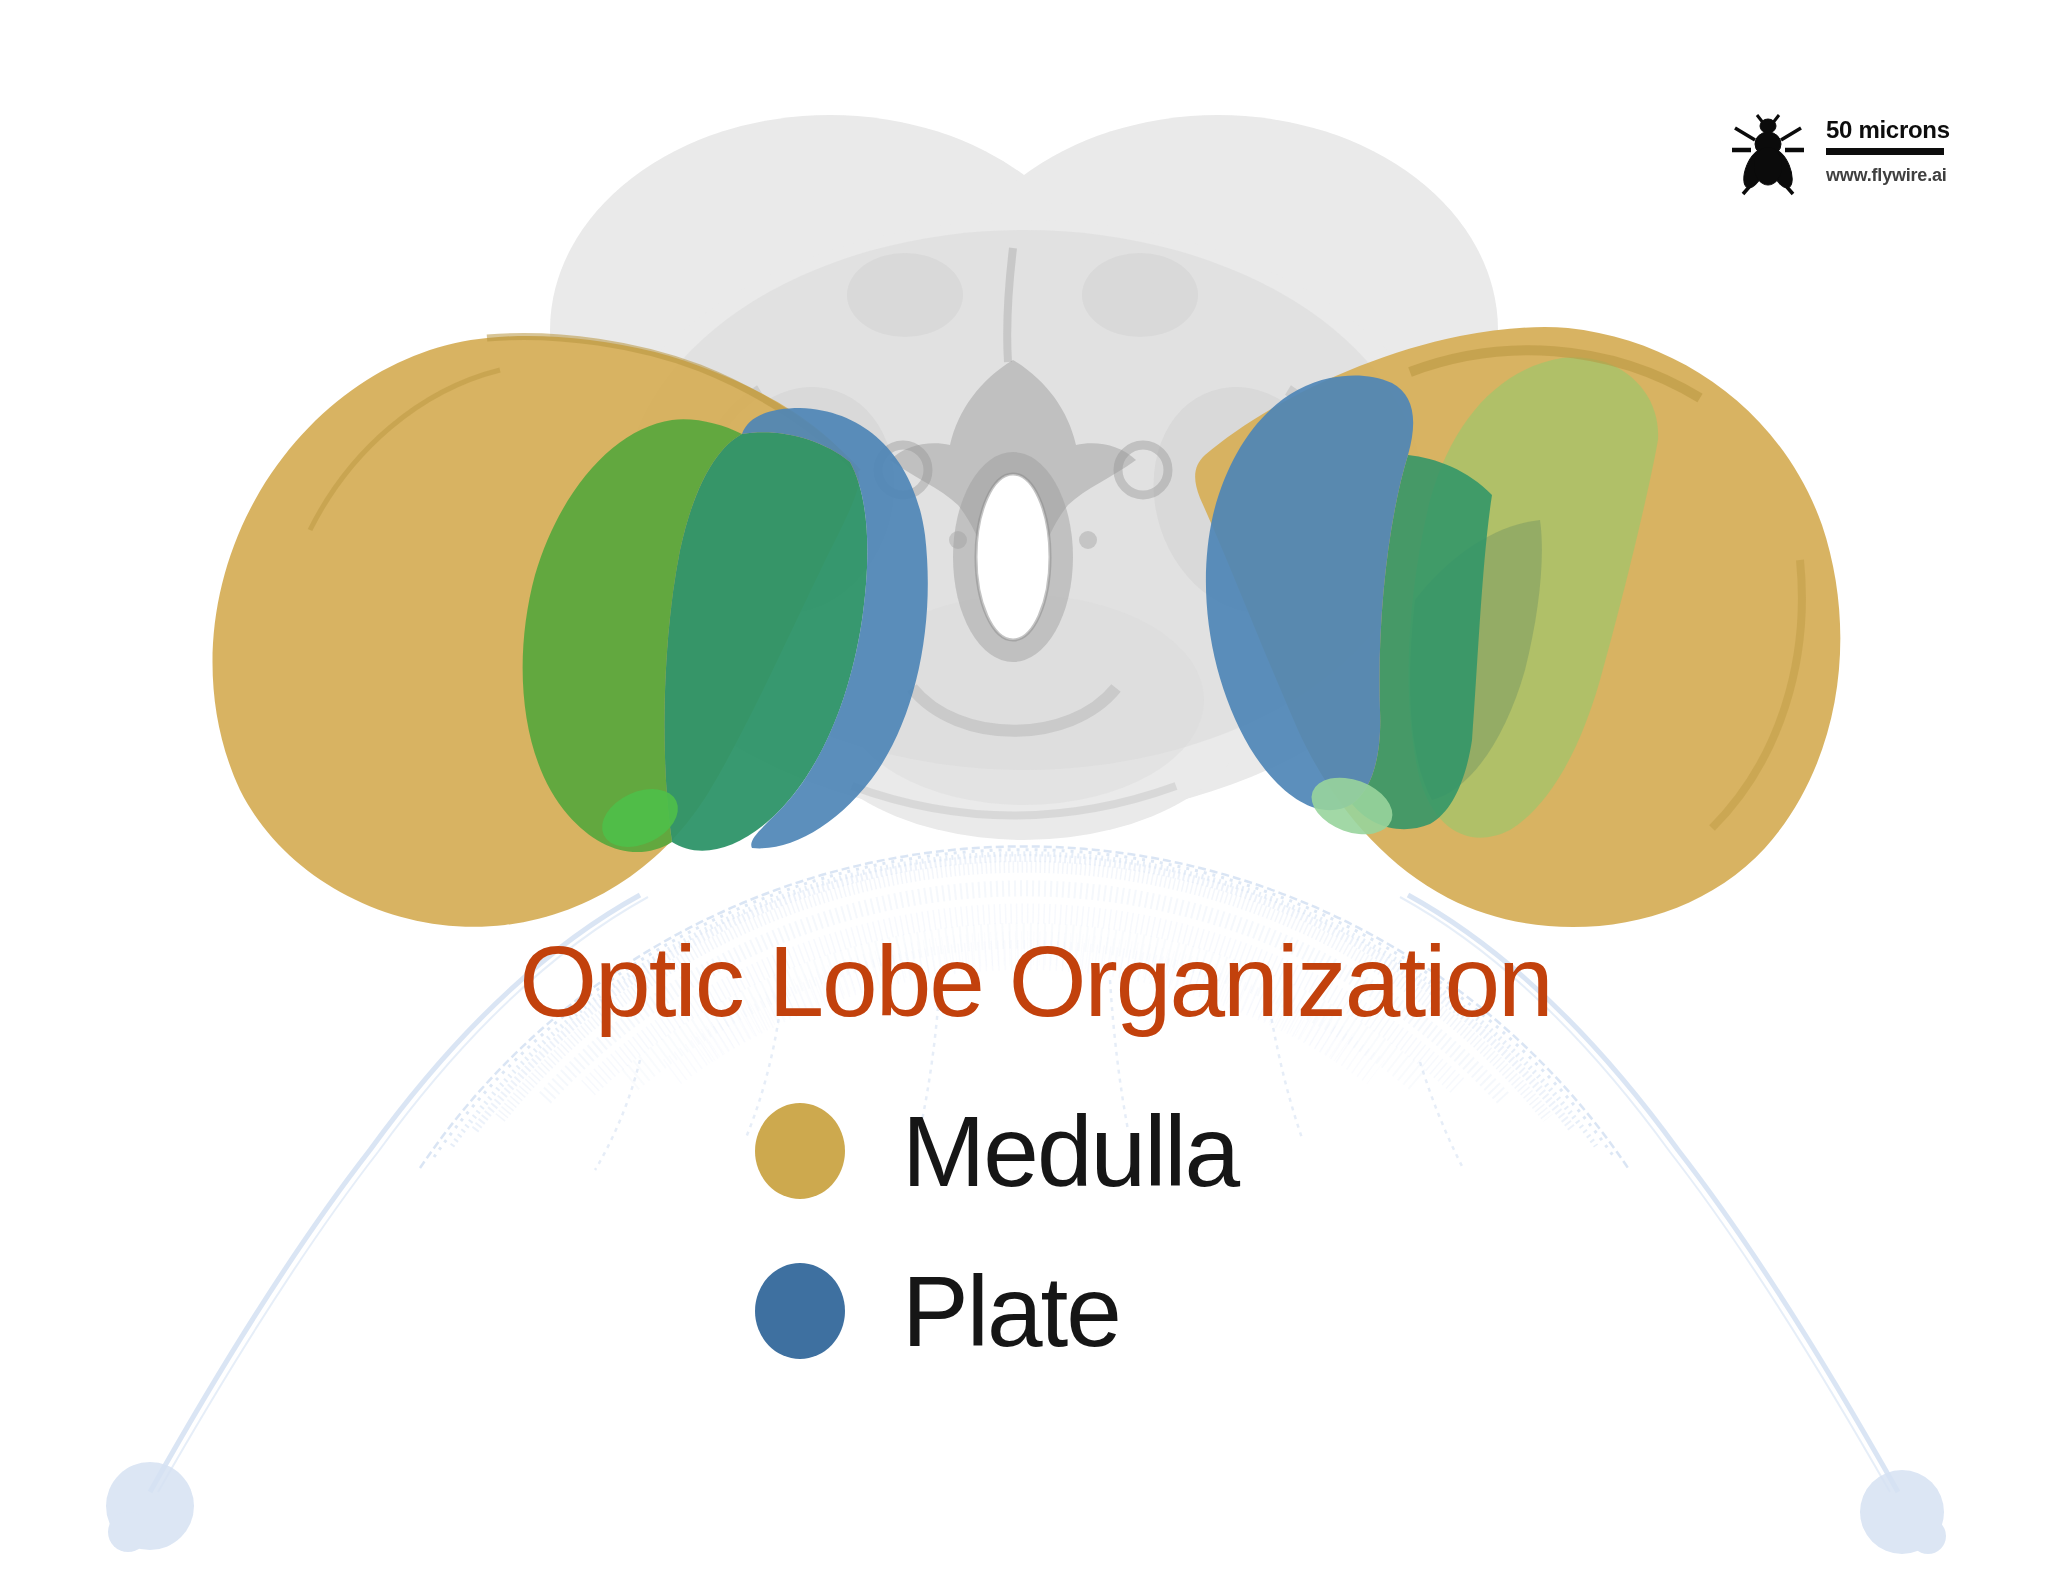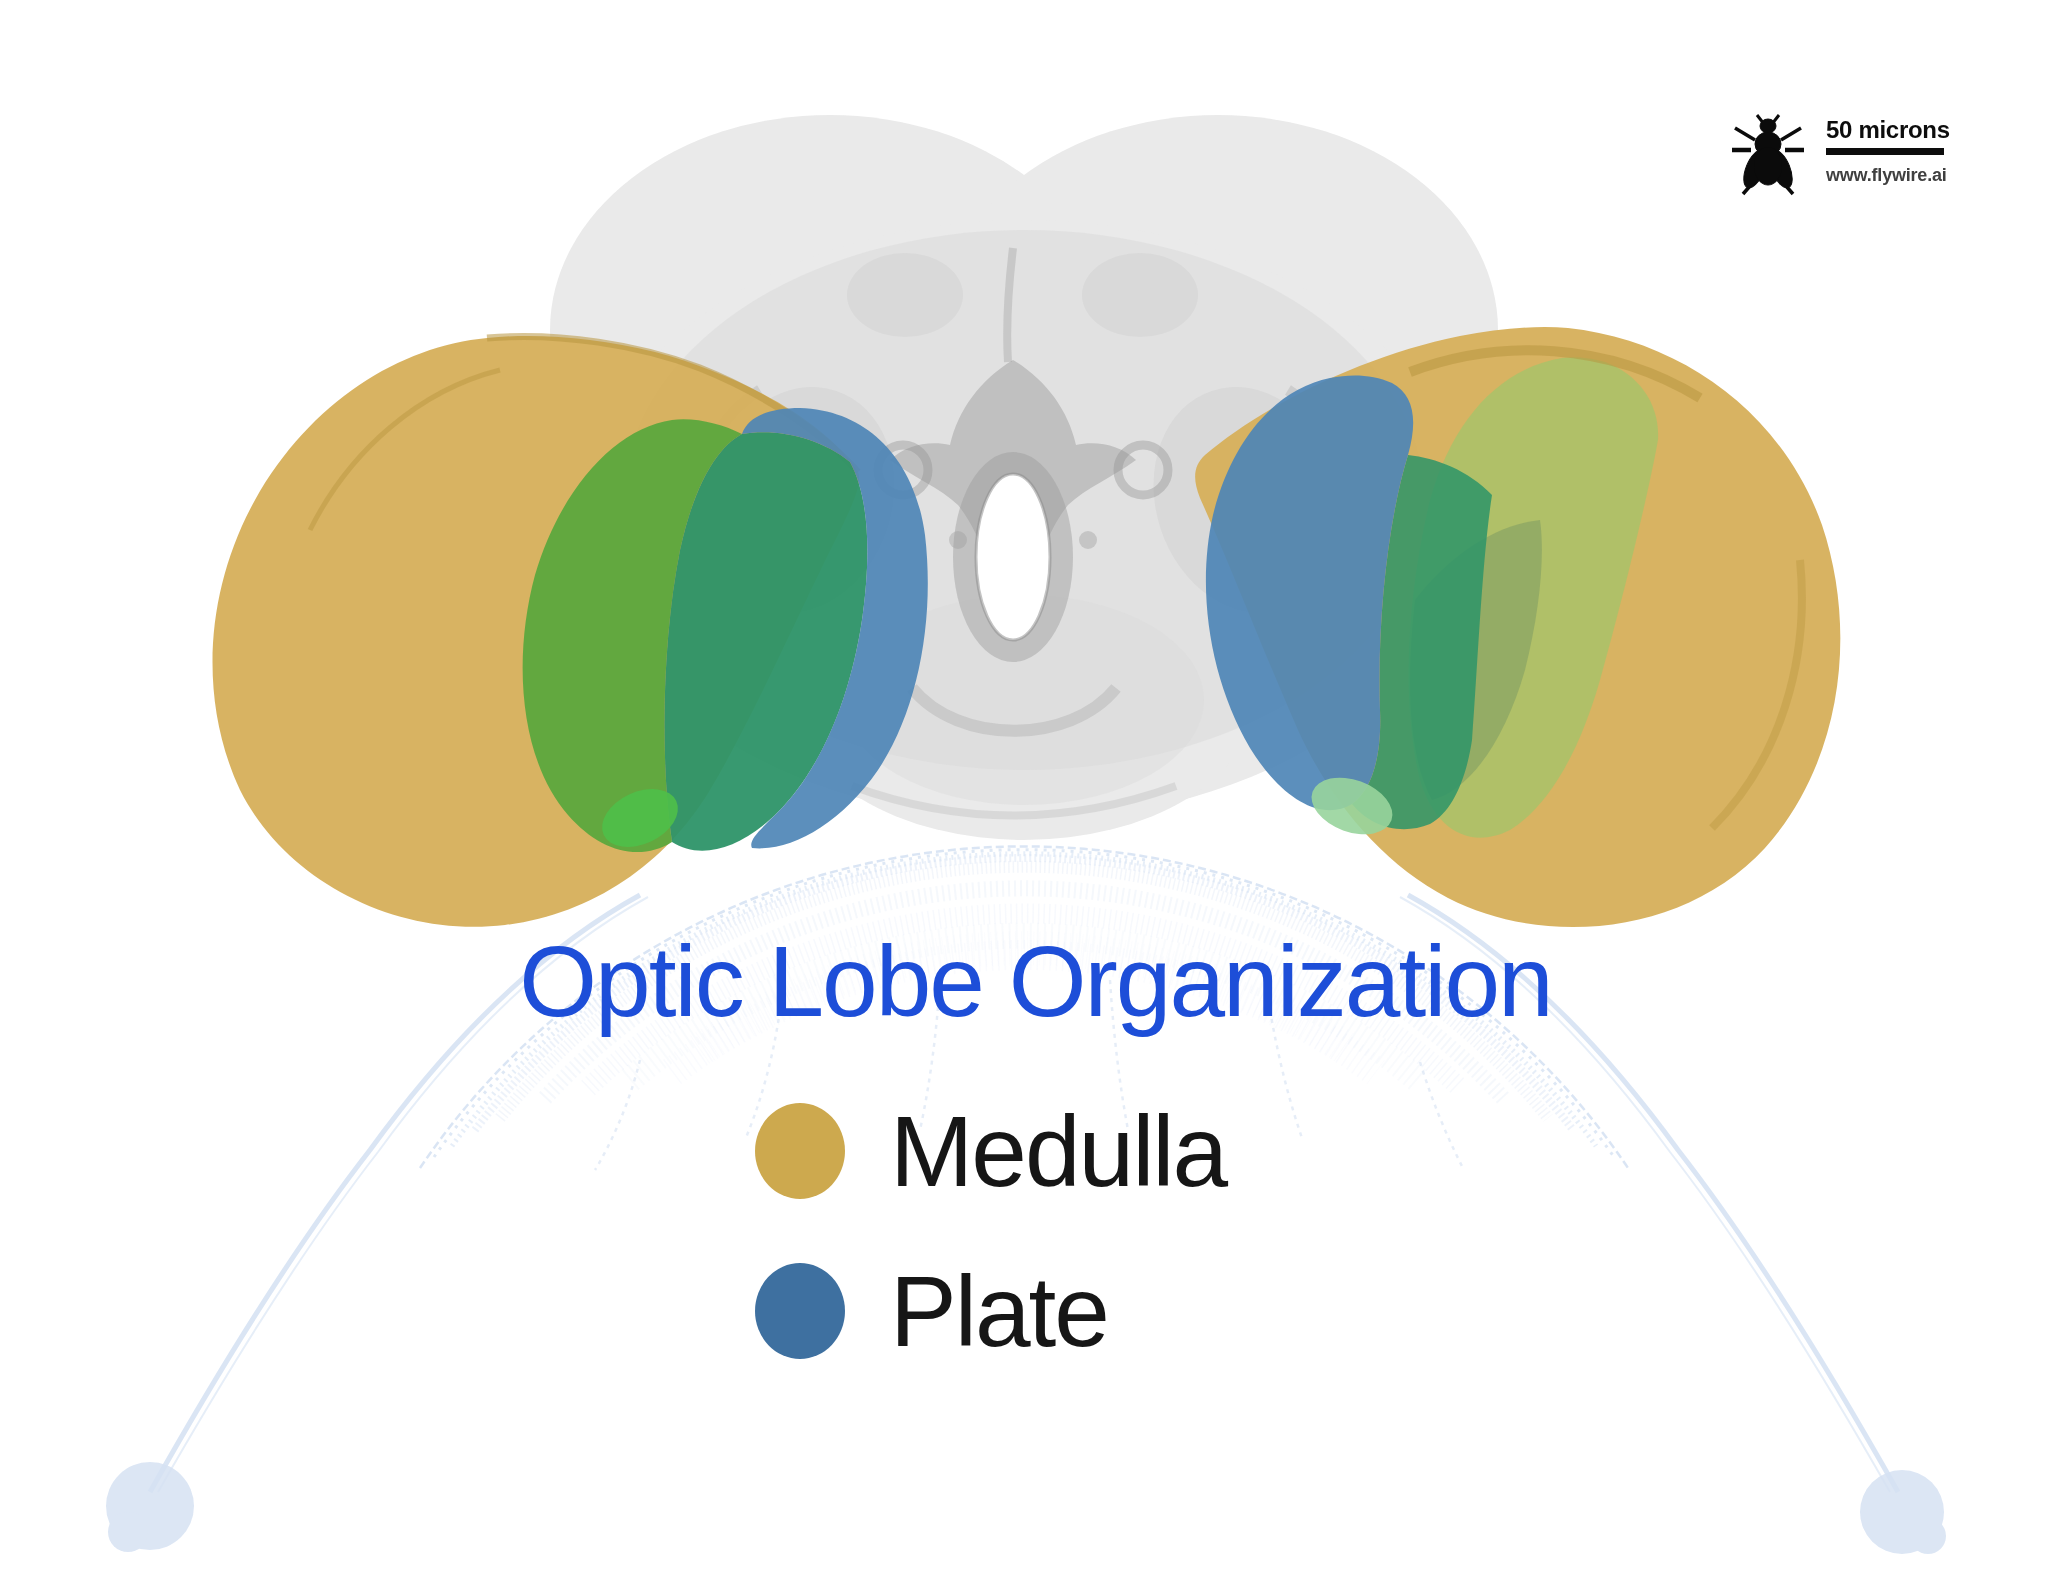--- a/index.html
+++ b/index.html
@@ -10,25 +10,25 @@
   svg.scene{position:absolute;left:0;top:0;}
   
   .scaleblock{position:absolute;left:1826px;top:116px;width:150px;}
   .scale-label{font-size:24px;font-weight:700;letter-spacing:-0.3px;line-height:28px;color:#0d0d0d;}
   .scale-bar{width:118px;height:7px;background:#0d0d0d;margin-top:4px;}
   .site-label{font-size:18px;font-weight:700;letter-spacing:-0.2px;margin-top:10px;color:#404040;}
   .fly{position:absolute;left:1731px;top:112px;width:74px;height:88px;}
   
   .title{
     position:absolute;top:924px;left:calc(50% + 36px);transform:translateX(-50%);
-    font-size:100px;font-weight:300;letter-spacing:-2px;white-space:nowrap;color:#1d4ed8;
+    font-size:100px;font-weight:300;letter-spacing:-2px;white-space:nowrap;color:#c2410c;
   }
   
   .legend{position:absolute;left:754px;top:1102px;}
-  .legend-row{display:flex;align-items:center;gap:44px;margin-bottom:62px;height:98px;}
+  .legend-row{display:flex;align-items:center;gap:56px;margin-bottom:62px;height:98px;}
   .swatch{width:92px;height:98px;flex:0 0 auto;}
   .legend-label{font-size:100px;font-weight:300;letter-spacing:-2px;white-space:nowrap;color:#161616;}
 </style>
 </head>
 <body>
 
 <div class="canvas">
 
   <svg class="scene" width="2048" height="1588" viewBox="0 0 2048 1588">
 

